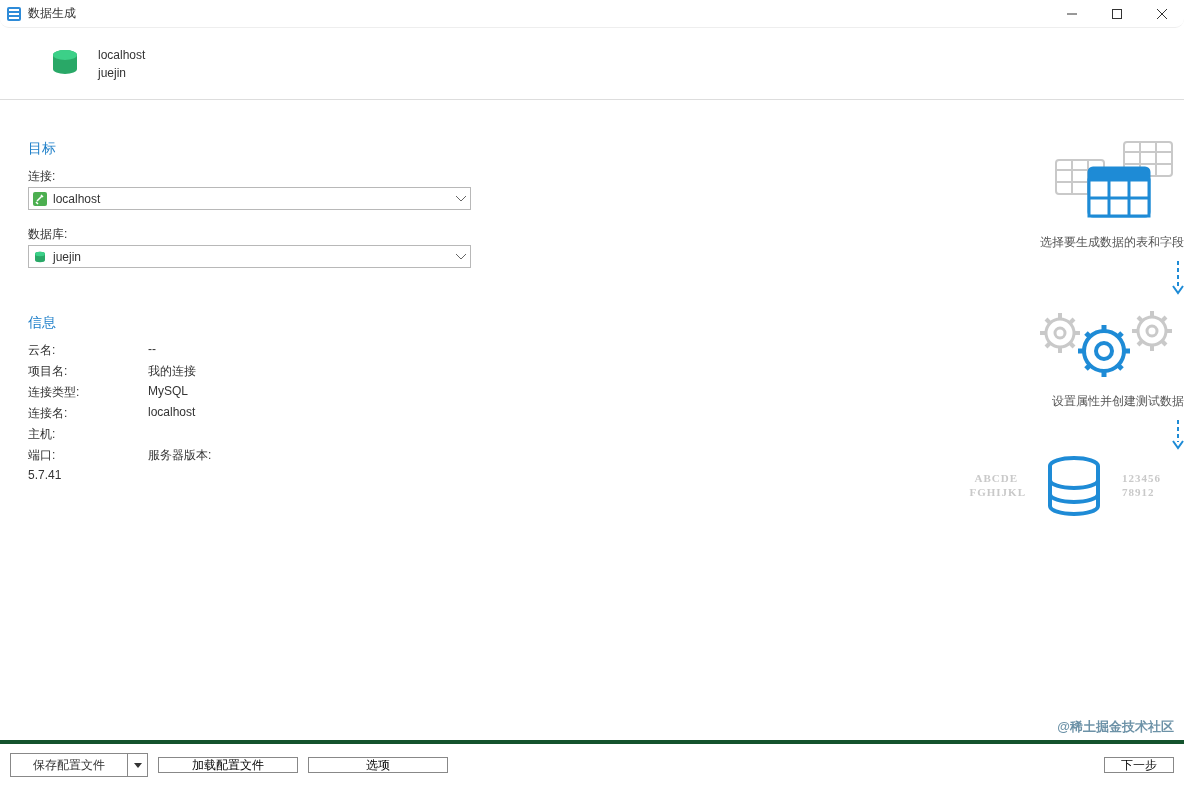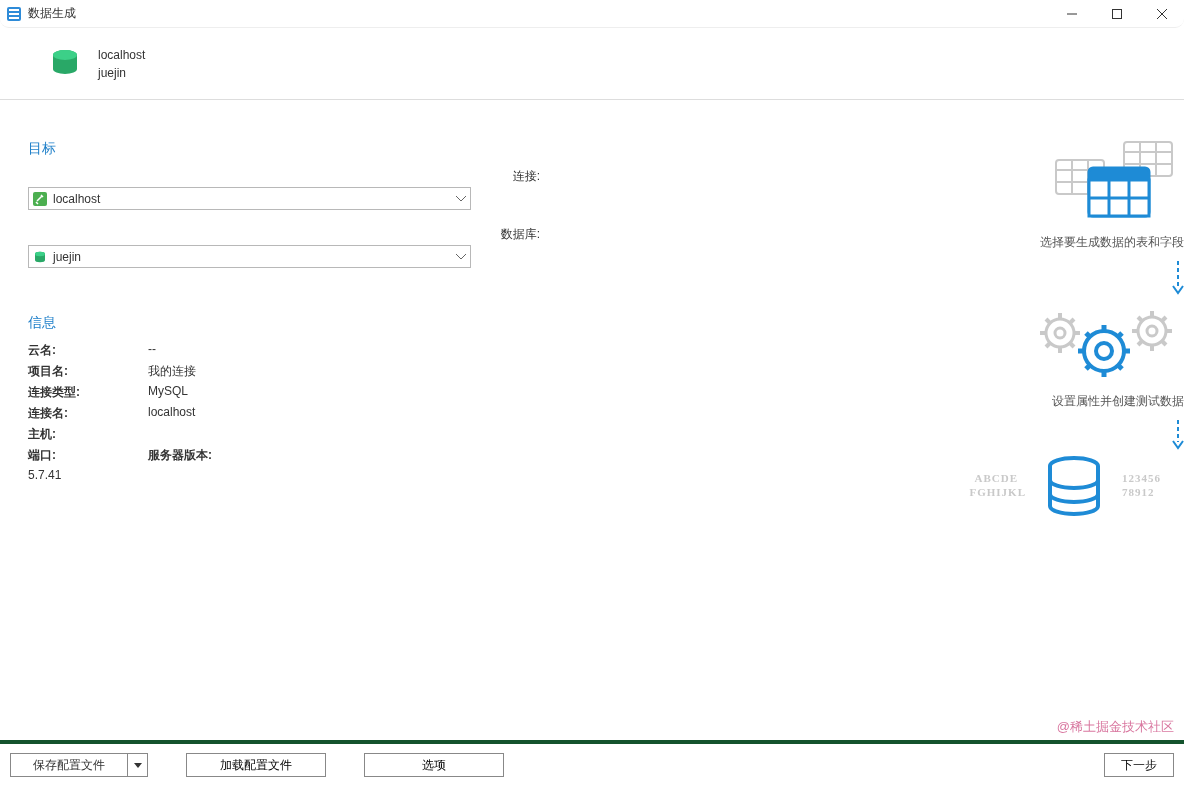--- a/index.html
+++ b/index.html
@@ -57,21 +57,20 @@
 }
 .section-title {
   color: #1e7fc9;
   font-size: 14px;
   margin-bottom: 10px;
 }
 .field-label {
   font-size: 12px;
   color: #333;
   margin-bottom: 2px;
-  text-align: right;
 }
 .dropdown {
   width: 443px;
   height: 23px;
   border: 1px solid #b8b8b8;
   display: flex;
   align-items: center;
   padding: 0 4px;
   margin-bottom: 16px;
   position: relative;
@@ -86,21 +85,21 @@
 .dropdown .dd-chevron {
   position: absolute; right: 4px; top: 50%; transform: translateY(-50%);
 }
 .info-grid {
   display: grid;
   grid-template-columns: 120px 1fr;
   row-gap: 4px;
   font-size: 12px;
   margin-top: 6px;
 }
-.info-label { color: #333; font-weight: bold; }
+.info-label { color: #333; }
 .info-value { color: #333; }
 .right-panel {
   flex: 1;
   position: relative;
   display: flex;
   flex-direction: column;
   align-items: flex-end;
   padding-top: 40px;
   font-family: Liberation Serif, serif;
 }
@@ -113,52 +112,52 @@
   position: absolute;
   bottom: 0; left: 0; right: 0;
   height: 46px;
   border-top: 4px solid #14532d;
   display: flex;
   align-items: center;
   padding: 0 10px;
   background: #fff;
 }
 .btn {
-  height: 24px;
+  height: 16px;
   border: 1px solid #888;
   background: #fff;
   font-size: 12px;
   display: inline-flex;
   align-items: center;
   justify-content: center;
   cursor: pointer;
   margin-right: 10px;
-  margin-left: 28px;
 }
 .btn-split {
   display: inline-flex;
   height: 24px;
   border: 1px solid #888;
   margin-right: 10px;
 }
 .btn-split .main { padding: 0 22px; display: flex; align-items: center; }
 .btn-split .caret {
   width: 20px; border-left: 1px solid #888;
   display: flex; align-items: center; justify-content: center;
 }
 .footer-right {
   margin-left: auto;
 }
 .watermark {
   position: absolute;
   right: 10px;
   bottom: 50px;
-  color: #be185d;
+  color: #0c4a6e;
   font-size: 13px;
   opacity: 0.6;
+  font-weight: bold;
 }
 svg { display: block; }
 
 
 .dash-down {
   font-size: 0;
 }
 </style>
 </head>
 <body>

